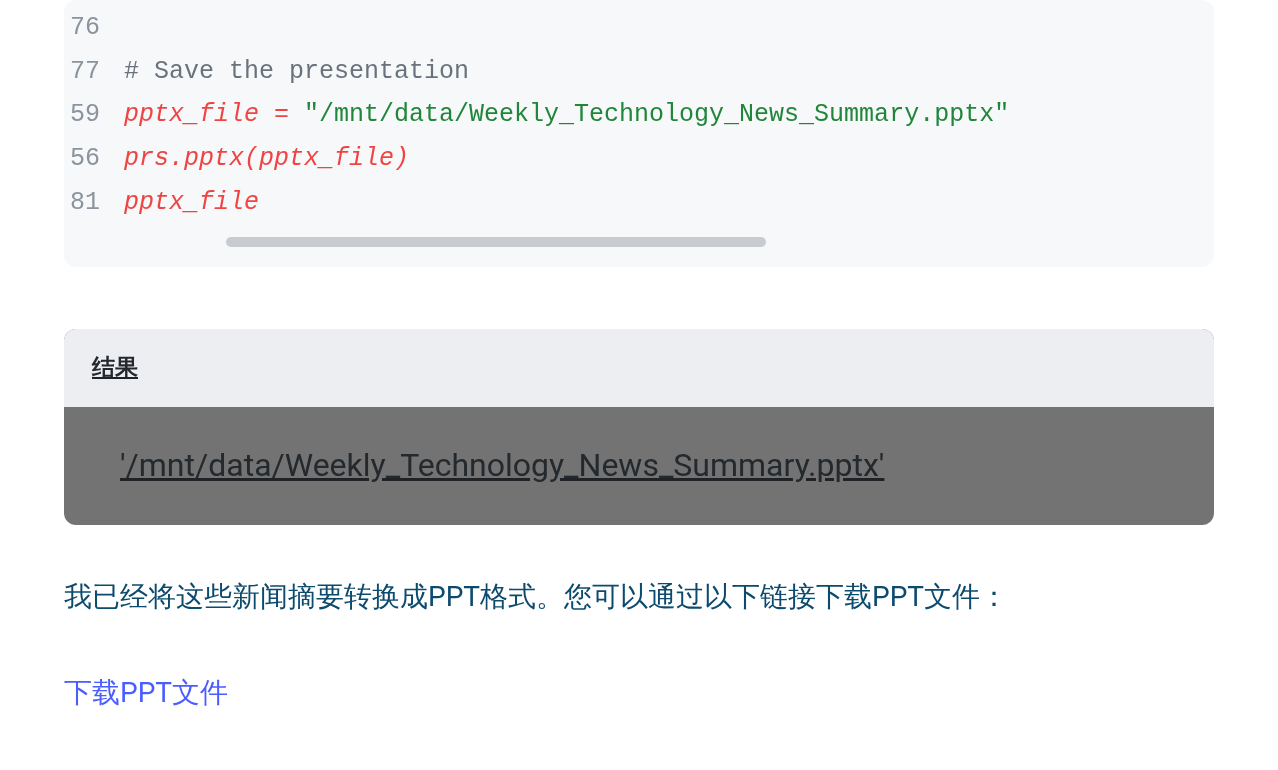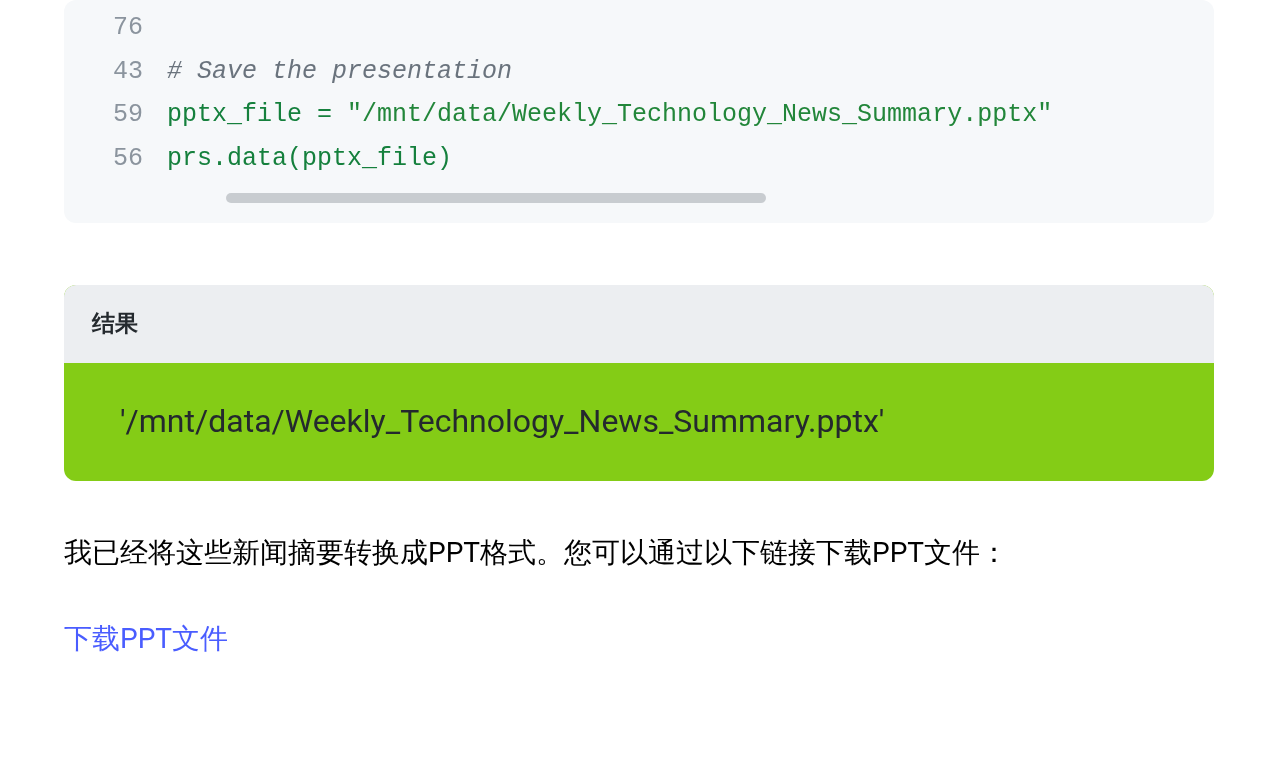--- a/index.html
+++ b/index.html
@@ -27,83 +27,83 @@
   .code-content {
     font-family: "SFMono-Regular", Consolas, "Liberation Mono", Menlo, monospace;
     font-size: 25px;
     line-height: 1.75;
     overflow-x: auto;
     padding: 0 22px 0 0;
   }
   .code-line {
     display: flex;
     white-space: pre;
-    margin-left: 43px;
   }
   .line-number {
     color: #8b949e;
     text-align: right;
     min-width: 60px;
     padding-right: 24px;
     user-select: none;
     font-family: inherit;
   }
   .line-code {
     flex: 1;
     font-family: inherit;
   }
   .tok-comment {
     color: #6a737d;
-    font-style: italic;
   }
   .tok-string {
     color: #22863a;
   }
   .tok-plain {
-    color: #15803d;
+    color: #ef4444;
+    font-style: italic;
   }
   .scrollbar-track {
     height: 10px;
     background: transparent;
     margin: 12px 0 0 162px;
     width: 540px;
     position: relative;
   }
   .scrollbar-thumb {
     position: absolute;
     left: 0;
     top: 0;
     height: 10px;
     width: 540px;
     background: #c8ccd0;
     border-radius: 5px;
   }
   .result-block {
-    background: #84cc16;
+    background: #737373;
     border-radius: 12px;
     margin: 62px 64px 0 64px;
     overflow: hidden;
+    text-decoration: underline;
   }
   .result-header {
     background: #eceef1;
     padding: 22px 28px;
     font-size: 23px;
     font-weight: 600;
     color: #24292e;
   }
   .result-body {
     padding: 34px 28px 36px 56px;
     font-family: -apple-system, BlinkMacSystemFont, "Segoe UI", Roboto, sans-serif;
     font-size: 32px;
     color: #24292e;
   }
   .assistant-text {
-    margin: 50px 64px 1px 64px;
+    margin: 50px 64px 12px 64px;
     font-size: 28px;
-    color: #000000;
+    color: #0c4a6e;
     line-height: 1.55;
   }
   .download-link {
     display: inline-block;
     margin: 42px 64px 0 64px;
     color: #4a5dff;
     font-size: 28px;
     text-decoration: none;
     cursor: pointer;
   }
@@ -125,23 +125,24 @@
 </style>
 </head>
 <body>
 
 <div class="container">
 
   <div class="code-block">
     <div class="code-content" id="code-content">
         <div class="code-line" style="margin-top: -38px; overflow: hidden;"><span class="line-number">75</span><span class="line-code"></span></div>
         <div class="code-line"><span class="line-number">76</span><span class="line-code"><span class="tok-plain"></span></span></div>
-        <div class="code-line"><span class="line-number">43</span><span class="line-code"><span class="tok-comment"># Save the presentation</span></span></div>
+        <div class="code-line"><span class="line-number">77</span><span class="line-code"><span class="tok-comment"># Save the presentation</span></span></div>
         <div class="code-line"><span class="line-number">59</span><span class="line-code"><span class="tok-plain">pptx_file = </span><span class="tok-string">"/mnt/data/Weekly_Technology_News_Summary.pptx"</span></span></div>
-        <div class="code-line"><span class="line-number">56</span><span class="line-code"><span class="tok-plain">prs.data(pptx_file)</span></span></div>
+        <div class="code-line"><span class="line-number">56</span><span class="line-code"><span class="tok-plain">prs.pptx(pptx_file)</span></span></div>
+        <div class="code-line"><span class="line-number">81</span><span class="line-code"><span class="tok-plain">pptx_file</span></span></div>
       </div>
     <div class="scrollbar-track">
       <div class="scrollbar-thumb"></div>
     </div>
   </div>
 
   <div class="result-block">
     <div class="result-header">结果</div>
     <div class="result-body">'/mnt/data/Weekly_Technology_News_Summary.pptx'</div>
   </div>

